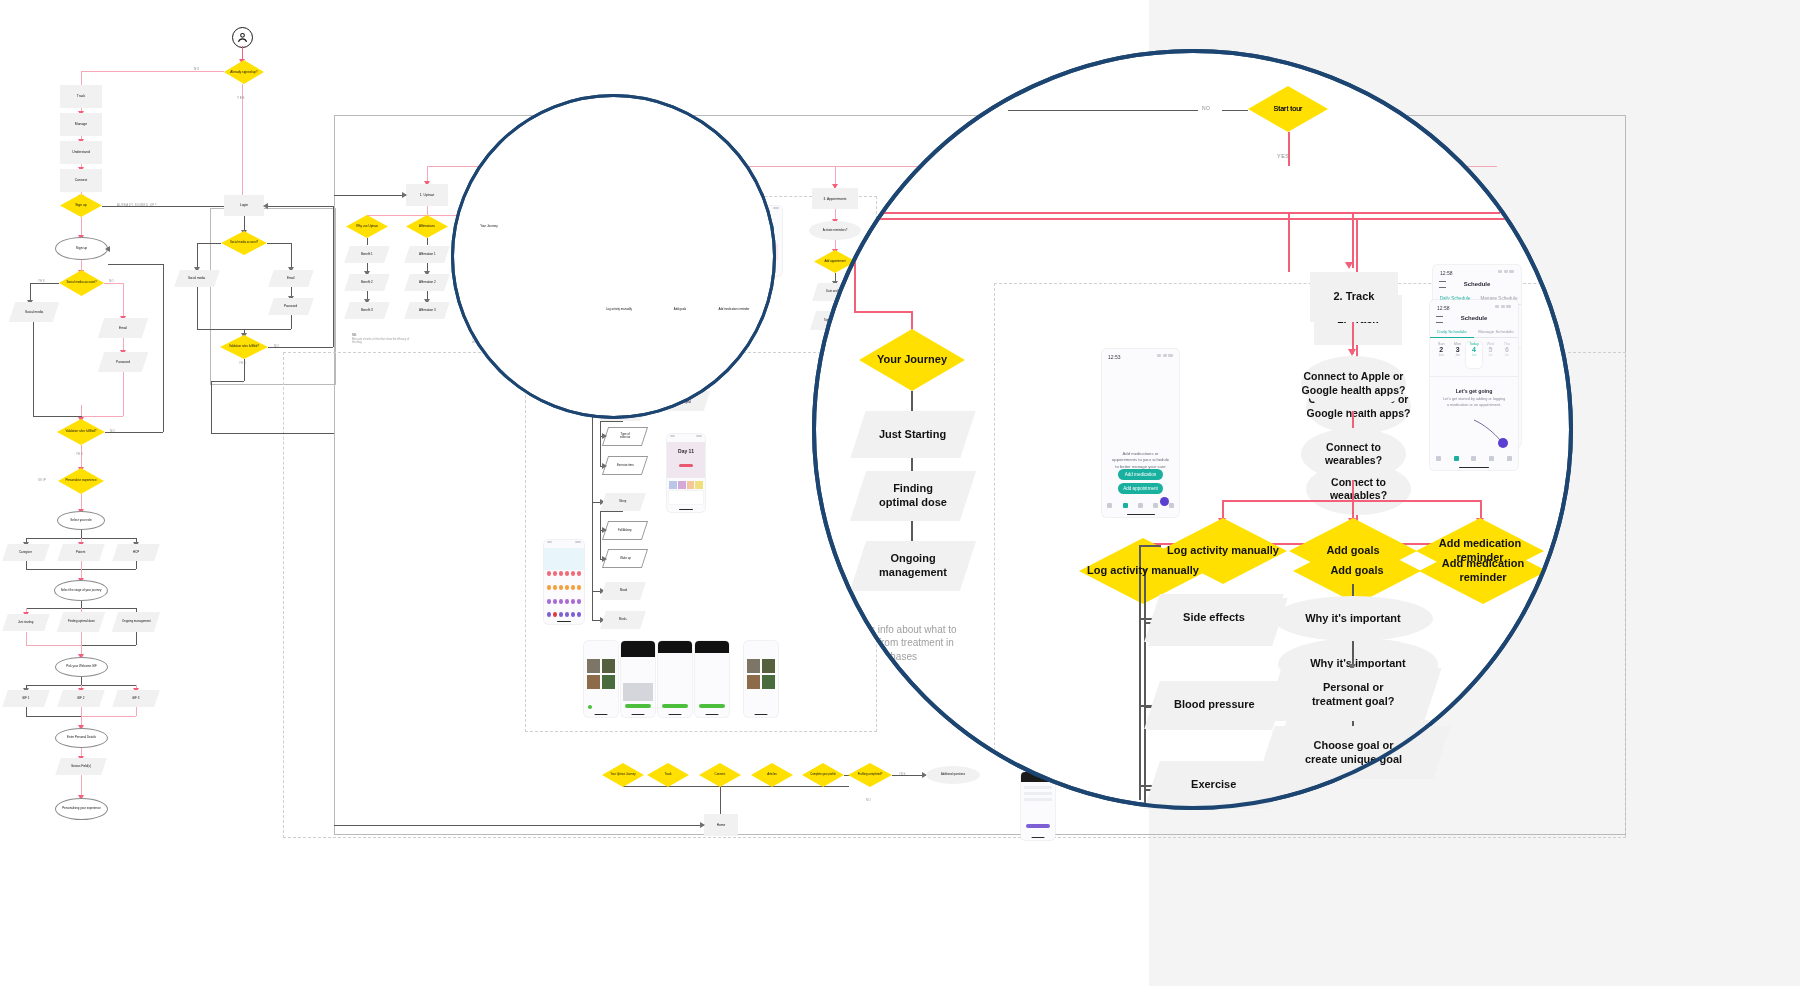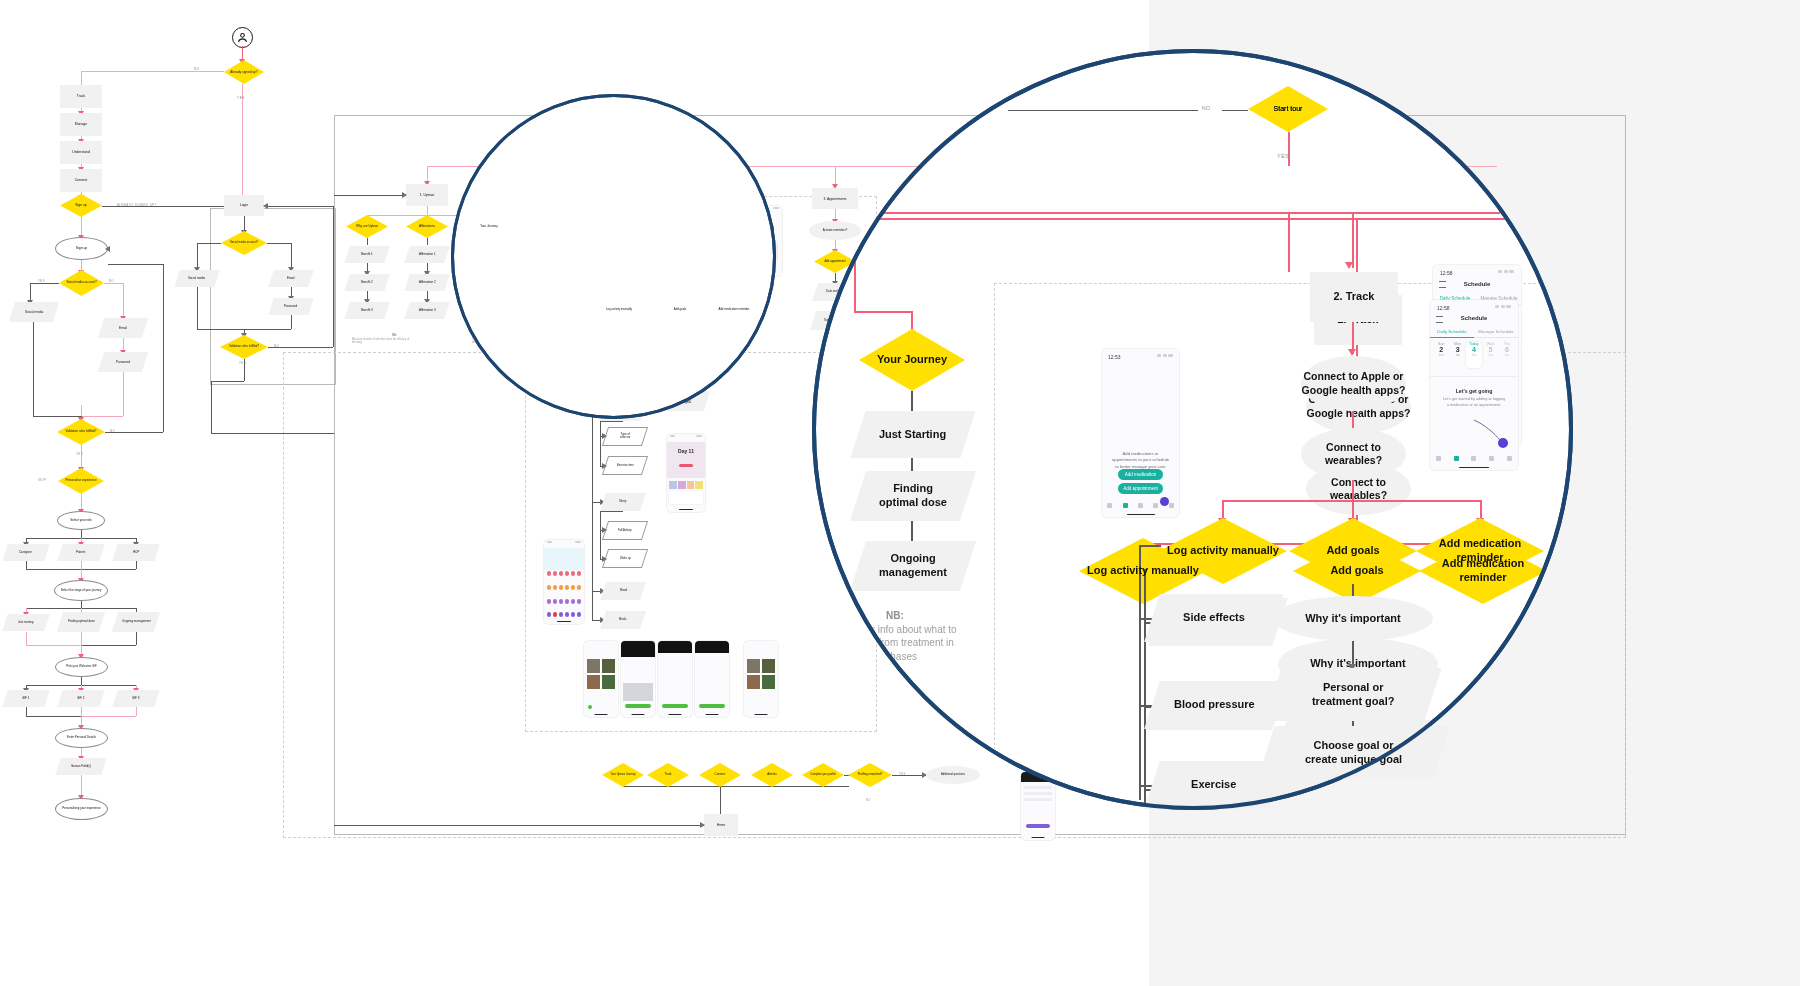--- a/index.html
+++ b/index.html
@@ -91,21 +91,21 @@
     position:absolute;border-radius:50%;
     border:3px solid #1d4571;
     overflow:hidden;background:#fff;
     box-sizing:border-box;
   }
   .mg-inner{position:absolute;}
 
   
   .z .node{font-weight:700;}
   .note{position:absolute;color:#a0a0a0;line-height:1.35;}
-  .note b{color:#8f8f8f;margin-left:40px;}
+  .note b{color:#8f8f8f;}
 </style>
 </head>
 <body>
 
 <div id="board">
 
   <div class="grey-panel" style="left:1149px;top:0;width:651px;height:986px;"></div>
 
   <div class="frame-solid" style="left:210px;top:208px;width:124px;height:175px;"></div>
   <div class="frame-solid" style="left:334px;top:115px;width:1290px;height:718px;"></div>

